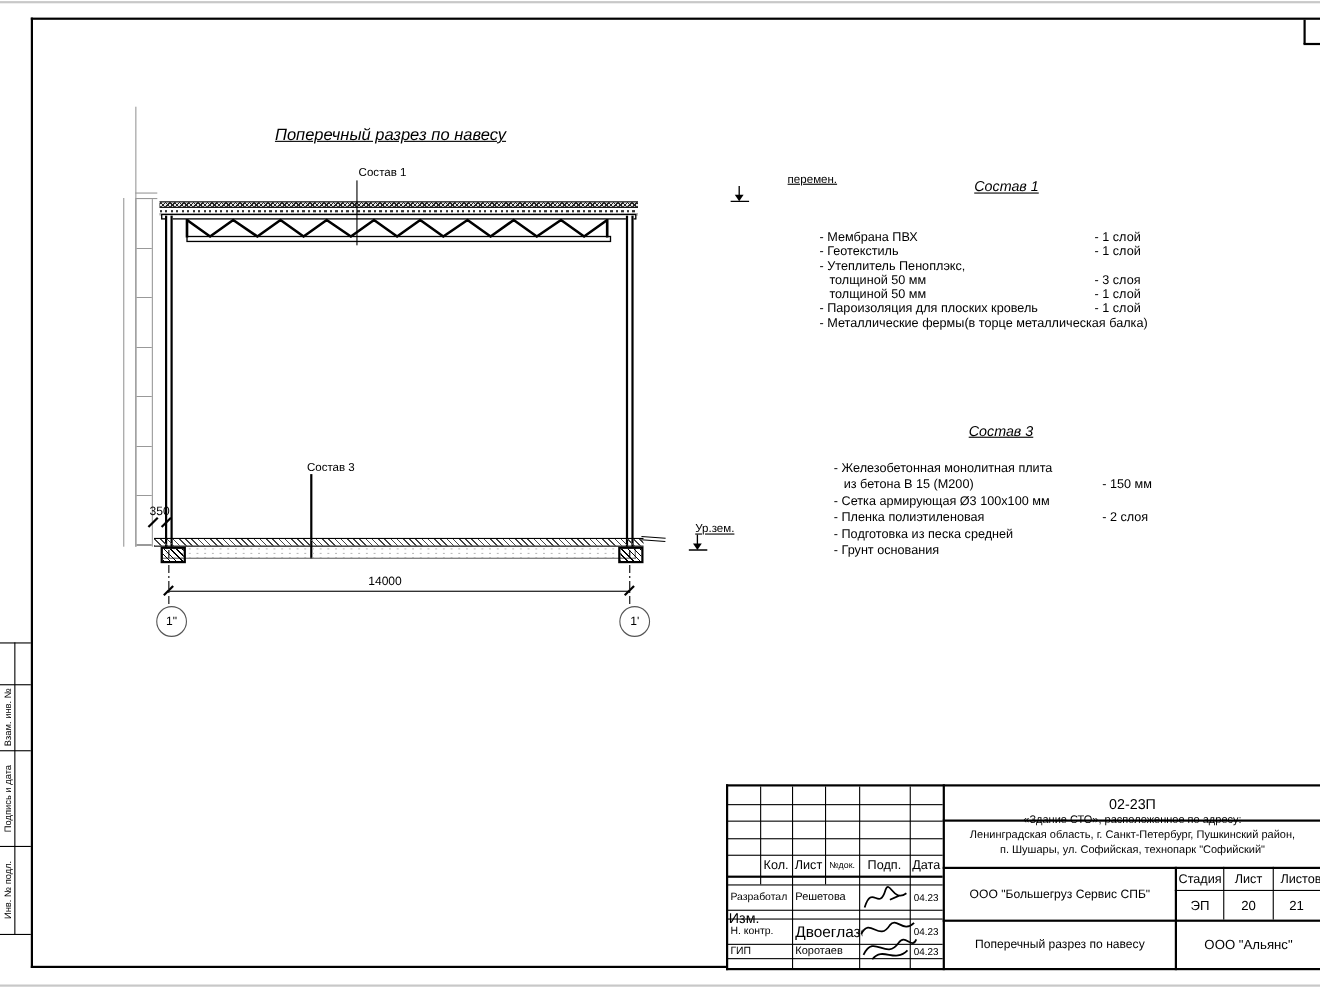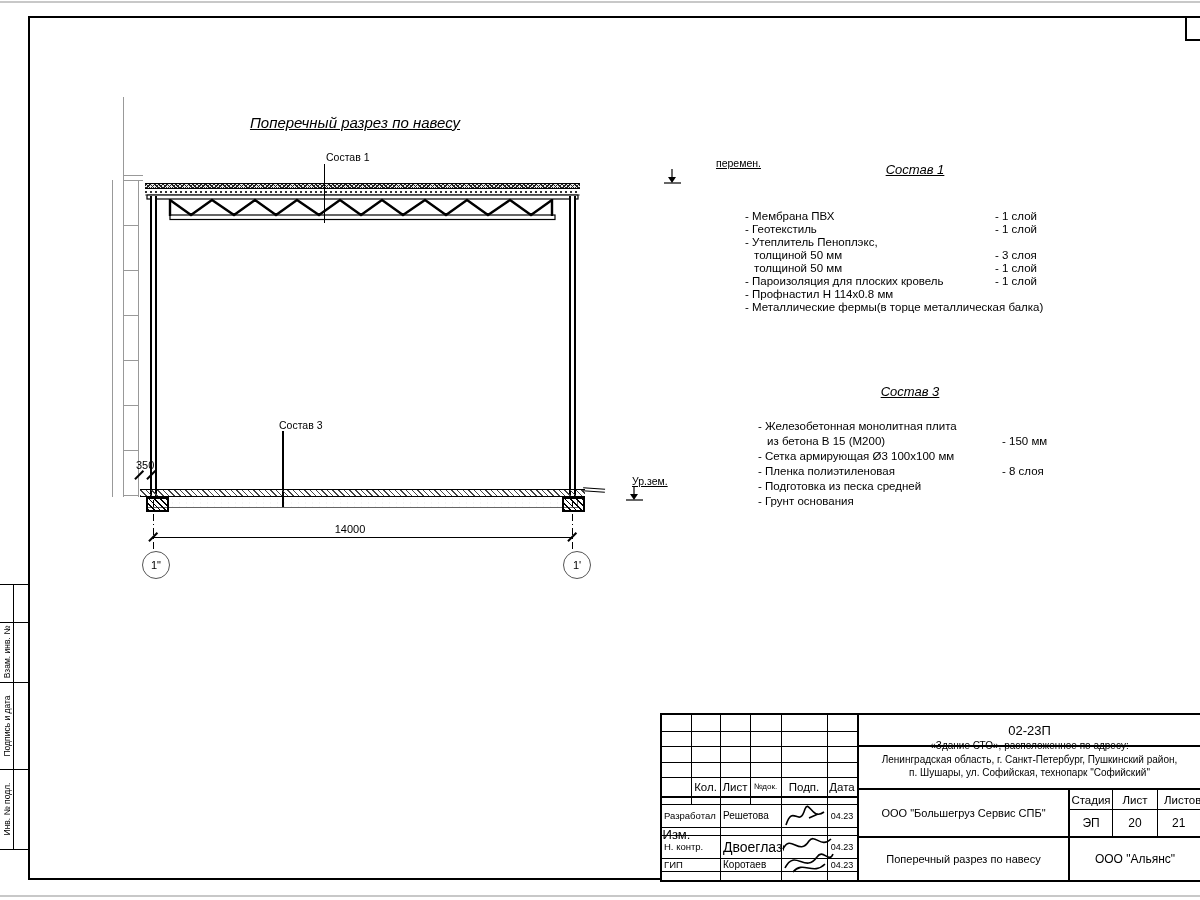--- a/index.html
+++ b/index.html
@@ -166,25 +166,20 @@
         <span class="lname lind">толщиной 50 мм</span>
         <span class="lspace"></span>
         <span class="lval">- 1 слой</span>
       </div>
     <div class="list1-row">
         <span class="lname">- Пароизоляция для плоских кровель</span>
         <span class="lspace"></span>
         <span class="lval">- 1 слой</span>
       </div>
     <div class="list1-row">
-        <span class="lname">- Профнастил Н 114х0.8 мм</span>
-        <span class="lspace"></span>
-        <span class="lval"></span>
-      </div>
-    <div class="list1-row">
         <span class="lname">- Металлические фермы(в торце металлическая балка)</span>
         <span class="lspace"></span>
         <span class="lval"></span>
       </div>
   </div>
 
   <div class="txt ital ctr" style="left:850px;top:384px;width:120px;font-size:13px;">Состав 3</div>
   <div class="abs" style="left:758px;top:419px;width:310px;">
     <div class="list3-row">
         <span class="lname">- Железобетонная  монолитная плита</span>
@@ -197,21 +192,21 @@
         <span class="lval3">- 150 мм</span>
       </div>
     <div class="list3-row">
         <span class="lname">- Сетка армирующая Ø3 100х100 мм</span>
         <span class="lspace"></span>
         <span class="lval3"></span>
       </div>
     <div class="list3-row">
         <span class="lname">- Пленка полиэтиленовая</span>
         <span class="lspace"></span>
-        <span class="lval3">-  8 слоя</span>
+        <span class="lval3">-  2 слоя</span>
       </div>
     <div class="list3-row">
         <span class="lname">- Подготовка из песка средней</span>
         <span class="lspace"></span>
         <span class="lval3"></span>
       </div>
     <div class="list3-row">
         <span class="lname">- Грунт основания</span>
         <span class="lspace"></span>
         <span class="lval3"></span>

